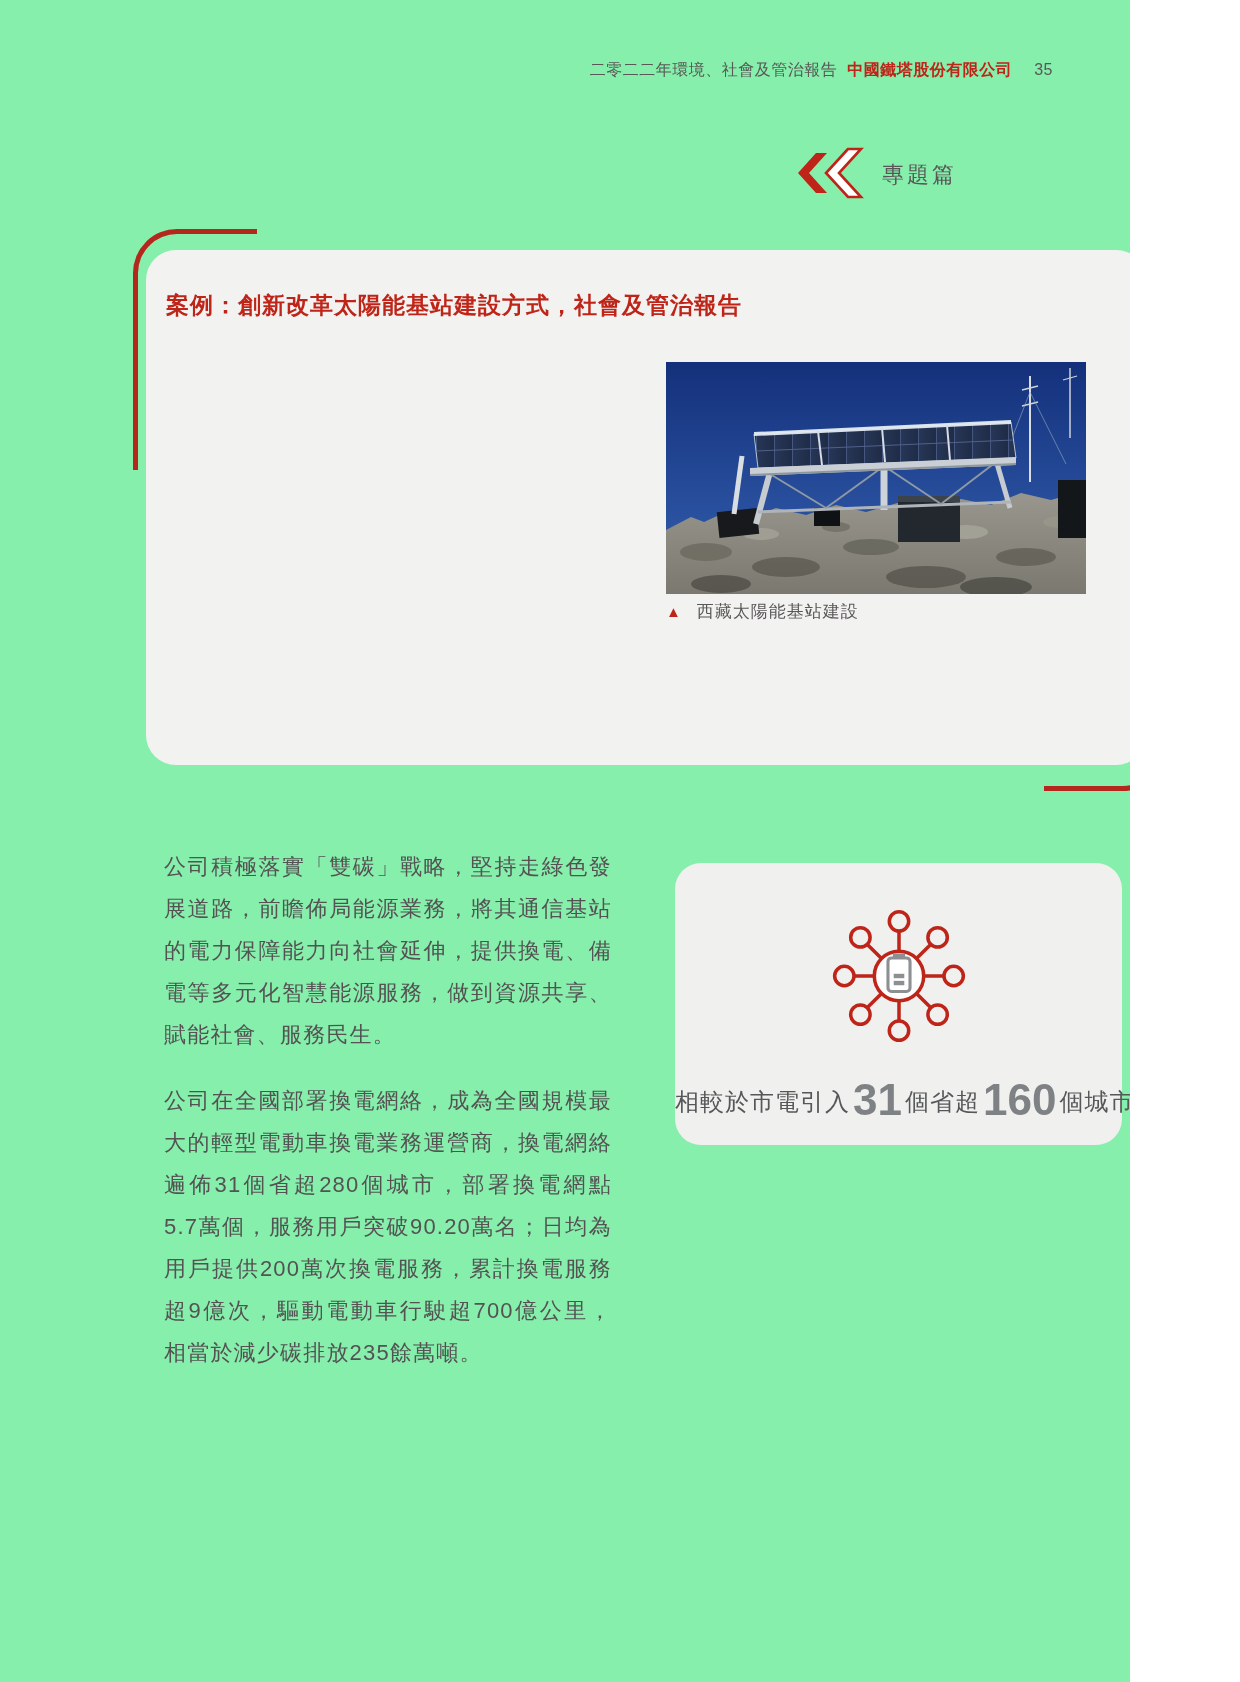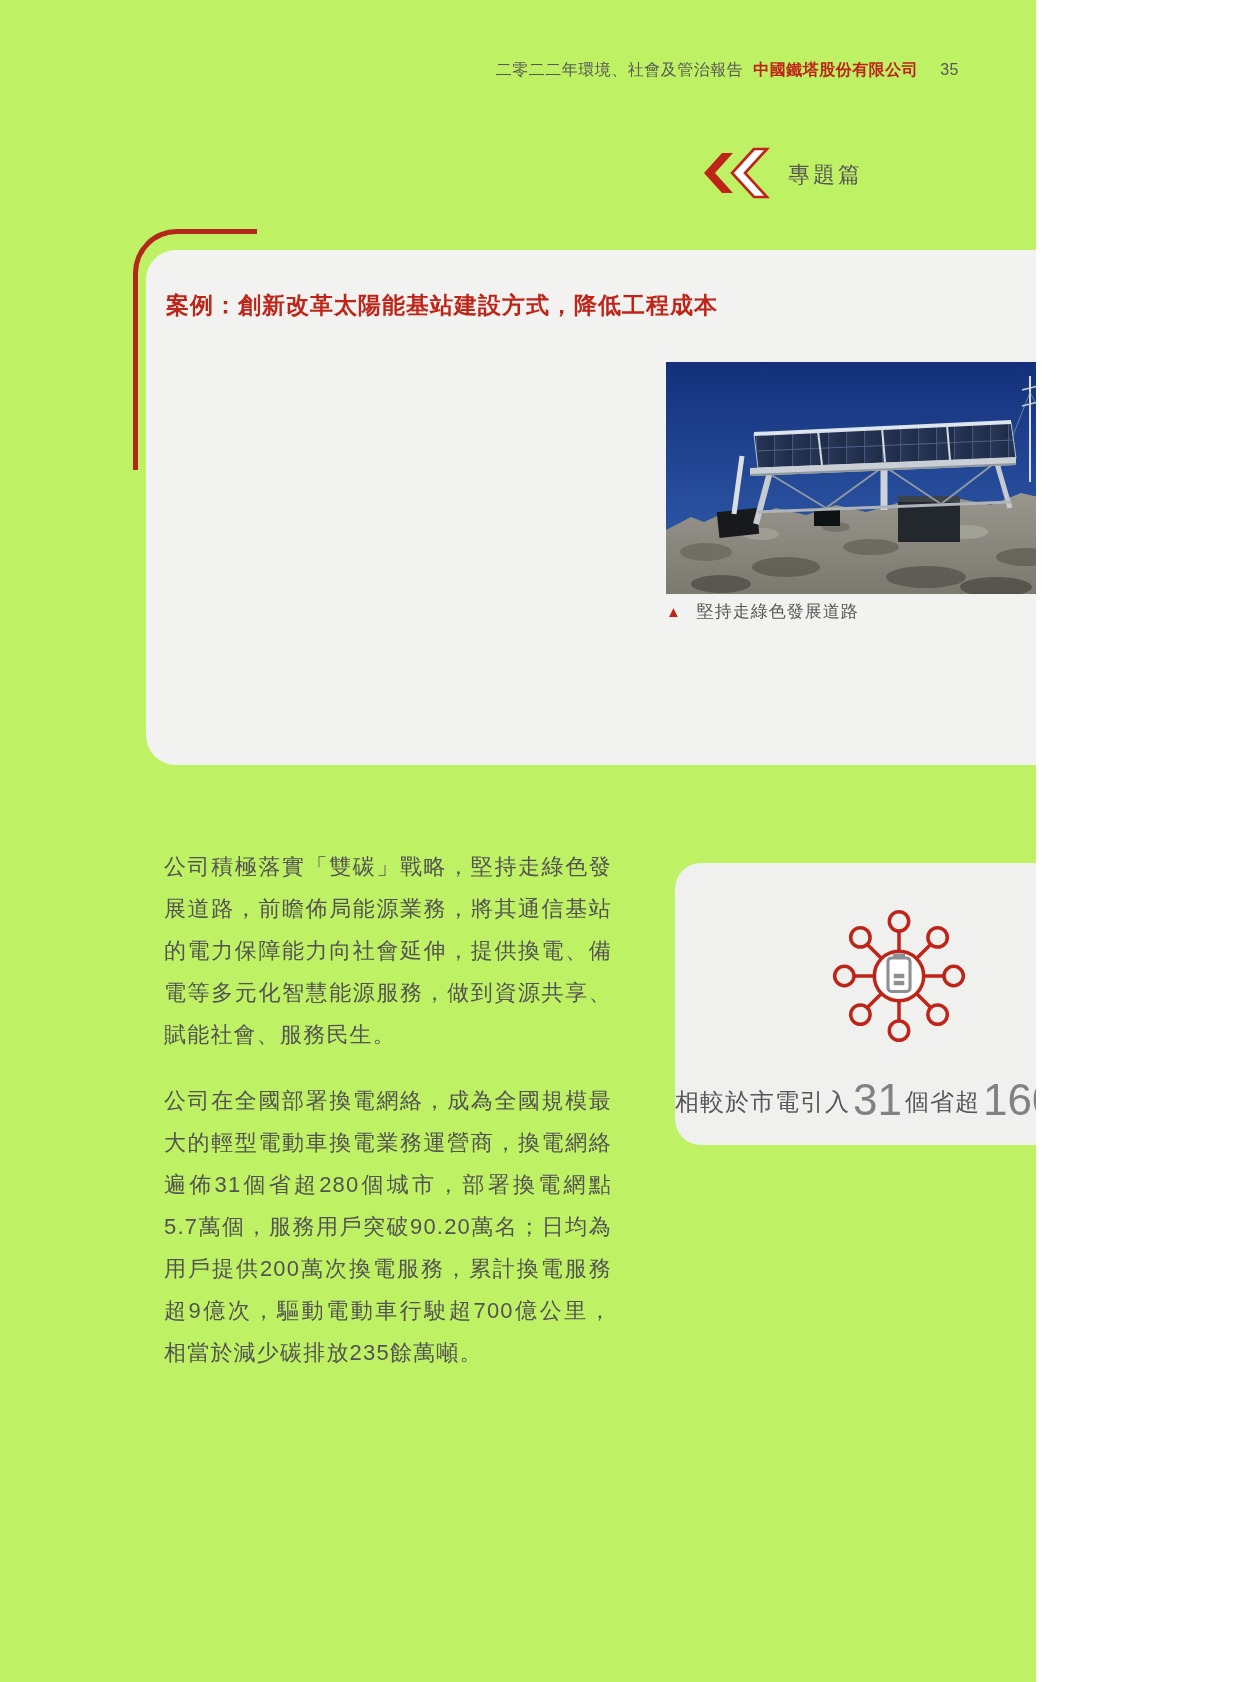--- a/index.html
+++ b/index.html
@@ -1,17 +1,17 @@
 <!DOCTYPE html>
 <html><head>
 <meta charset="utf-8">
 <style>
   html,body{margin:0;padding:0;background:#ffffff;}
   .page{
-    position:relative;width:1036px;height:1682px;background:#bef264;
+    position:relative;width:1130px;height:1682px;background:#86efac;
     font-family:"Liberation Sans","DejaVu Sans",sans-serif;overflow:hidden;
   }
   
   .header-line{
     position:absolute;top:60px;right:77px;font-size:16px;color:#595757;
     letter-spacing:.5px;white-space:nowrap;
   }
   .header-line .company{color:#be2418;font-weight:bold;margin-left:10px;}
   .header-line .pageno{margin-left:22px;color:#595757;}
   
@@ -68,21 +68,21 @@
   .stat-box{
     position:absolute;left:675px;top:863px;width:447px;height:282px;
     background:#f0f0ef;border-radius:26px;
   }
   .stat-icon{position:absolute;left:50%;top:46px;transform:translateX(-50%);}
   .stat-line{
     position:absolute;left:0;right:0;top:212px;text-align:center;
     font-size:24px;color:#565759;letter-spacing:1px;white-space:nowrap;
   }
   .stat-line .big{
-    font-size:44px;font-weight:normal;color:#7f8284;letter-spacing:0;
+    font-size:44px;font-weight:bold;color:#7f8284;letter-spacing:0;
     vertical-align:-5px;margin:0 3px;
   }
 </style>
 </head>
 <body>
 
 <div class="page">
 
   <div class="header-line">
     <span>二零二二年環境、社會及管治報告</span><span class="company">中國鐵塔股份有限公司</span><span class="pageno">35</span>
@@ -95,21 +95,21 @@
         <path d="M53,3 L31,27 L53,51 L66,51 L44,27 L66,3 Z" fill="#ffffff" stroke="#be2418" stroke-width="2.6"></path>
       </svg>
     </span>
     <span class="tab-label">專題篇</span>
   </div>
 
   <div class="corner-tl"></div>
   <div class="corner-br"></div>
 
   <div class="case-box"></div>
-  <div class="case-title">案例：創新改革太陽能基站建設方式，降低工程成本</div>
+  <div class="case-title">案例：創新改革太陽能基站建設方式，社會及管治報告</div>
 
   <div class="photo">
     <svg width="420" height="232" viewBox="0 0 420 232">
       <defs>
         <linearGradient id="sky" x1="0" y1="0" x2="0" y2="1">
           <stop offset="0" stop-color="#14307b"></stop>
           <stop offset="0.75" stop-color="#2c55a4"></stop>
           <stop offset="1" stop-color="#3f6cb4"></stop>
         </linearGradient>
         <linearGradient id="rock" x1="0" y1="0" x2="0" y2="1">
@@ -169,21 +169,21 @@
       <line x1="216" y1="66" x2="219" y2="100" stroke="#d5dce4" stroke-width="2"></line>
       <line x1="281" y1="63" x2="284" y2="98" stroke="#d5dce4" stroke-width="2"></line>
 
       <polygon points="84,106 350,95 350,103 84,114" fill="#c9cfd4"></polygon>
       <polygon points="84,112 350,101 350,103 84,114" fill="#8f979e"></polygon>
     </svg>
   </div>
 
   <div class="photo-caption">
     <span class="caption-triangle">▲</span>
-    <span>堅持走綠色發展道路</span>
+    <span>西藏太陽能基站建設</span>
   </div>
 
   <div class="para para1">公司積極落實「雙碳」戰略，堅持走綠色發展道路，前瞻佈局能源業務，將其通信基站的電力保障能力向社會延伸，提供換電、備電等多元化智慧能源服務，做到資源共享、賦能社會、服務民生。</div>
   <div class="para para2">公司在全國部署換電網絡，成為全國規模最大的輕型電動車換電業務運營商，換電網絡遍佈31個省超280個城市，部署換電網點5.7萬個，服務用戶突破90.20萬名；日均為用戶提供200萬次換電服務，累計換電服務超9億次，驅動電動車行駛超700億公里，相當於減少碳排放235餘萬噸。</div>
 
   <div class="stat-box">
     <span class="stat-icon">
       <svg width="150" height="134" viewBox="0 0 170 152">
         <g stroke="#be2418" stroke-width="4" fill="none">
           <line x1="113" y1="76" x2="135" y2="76"></line>

